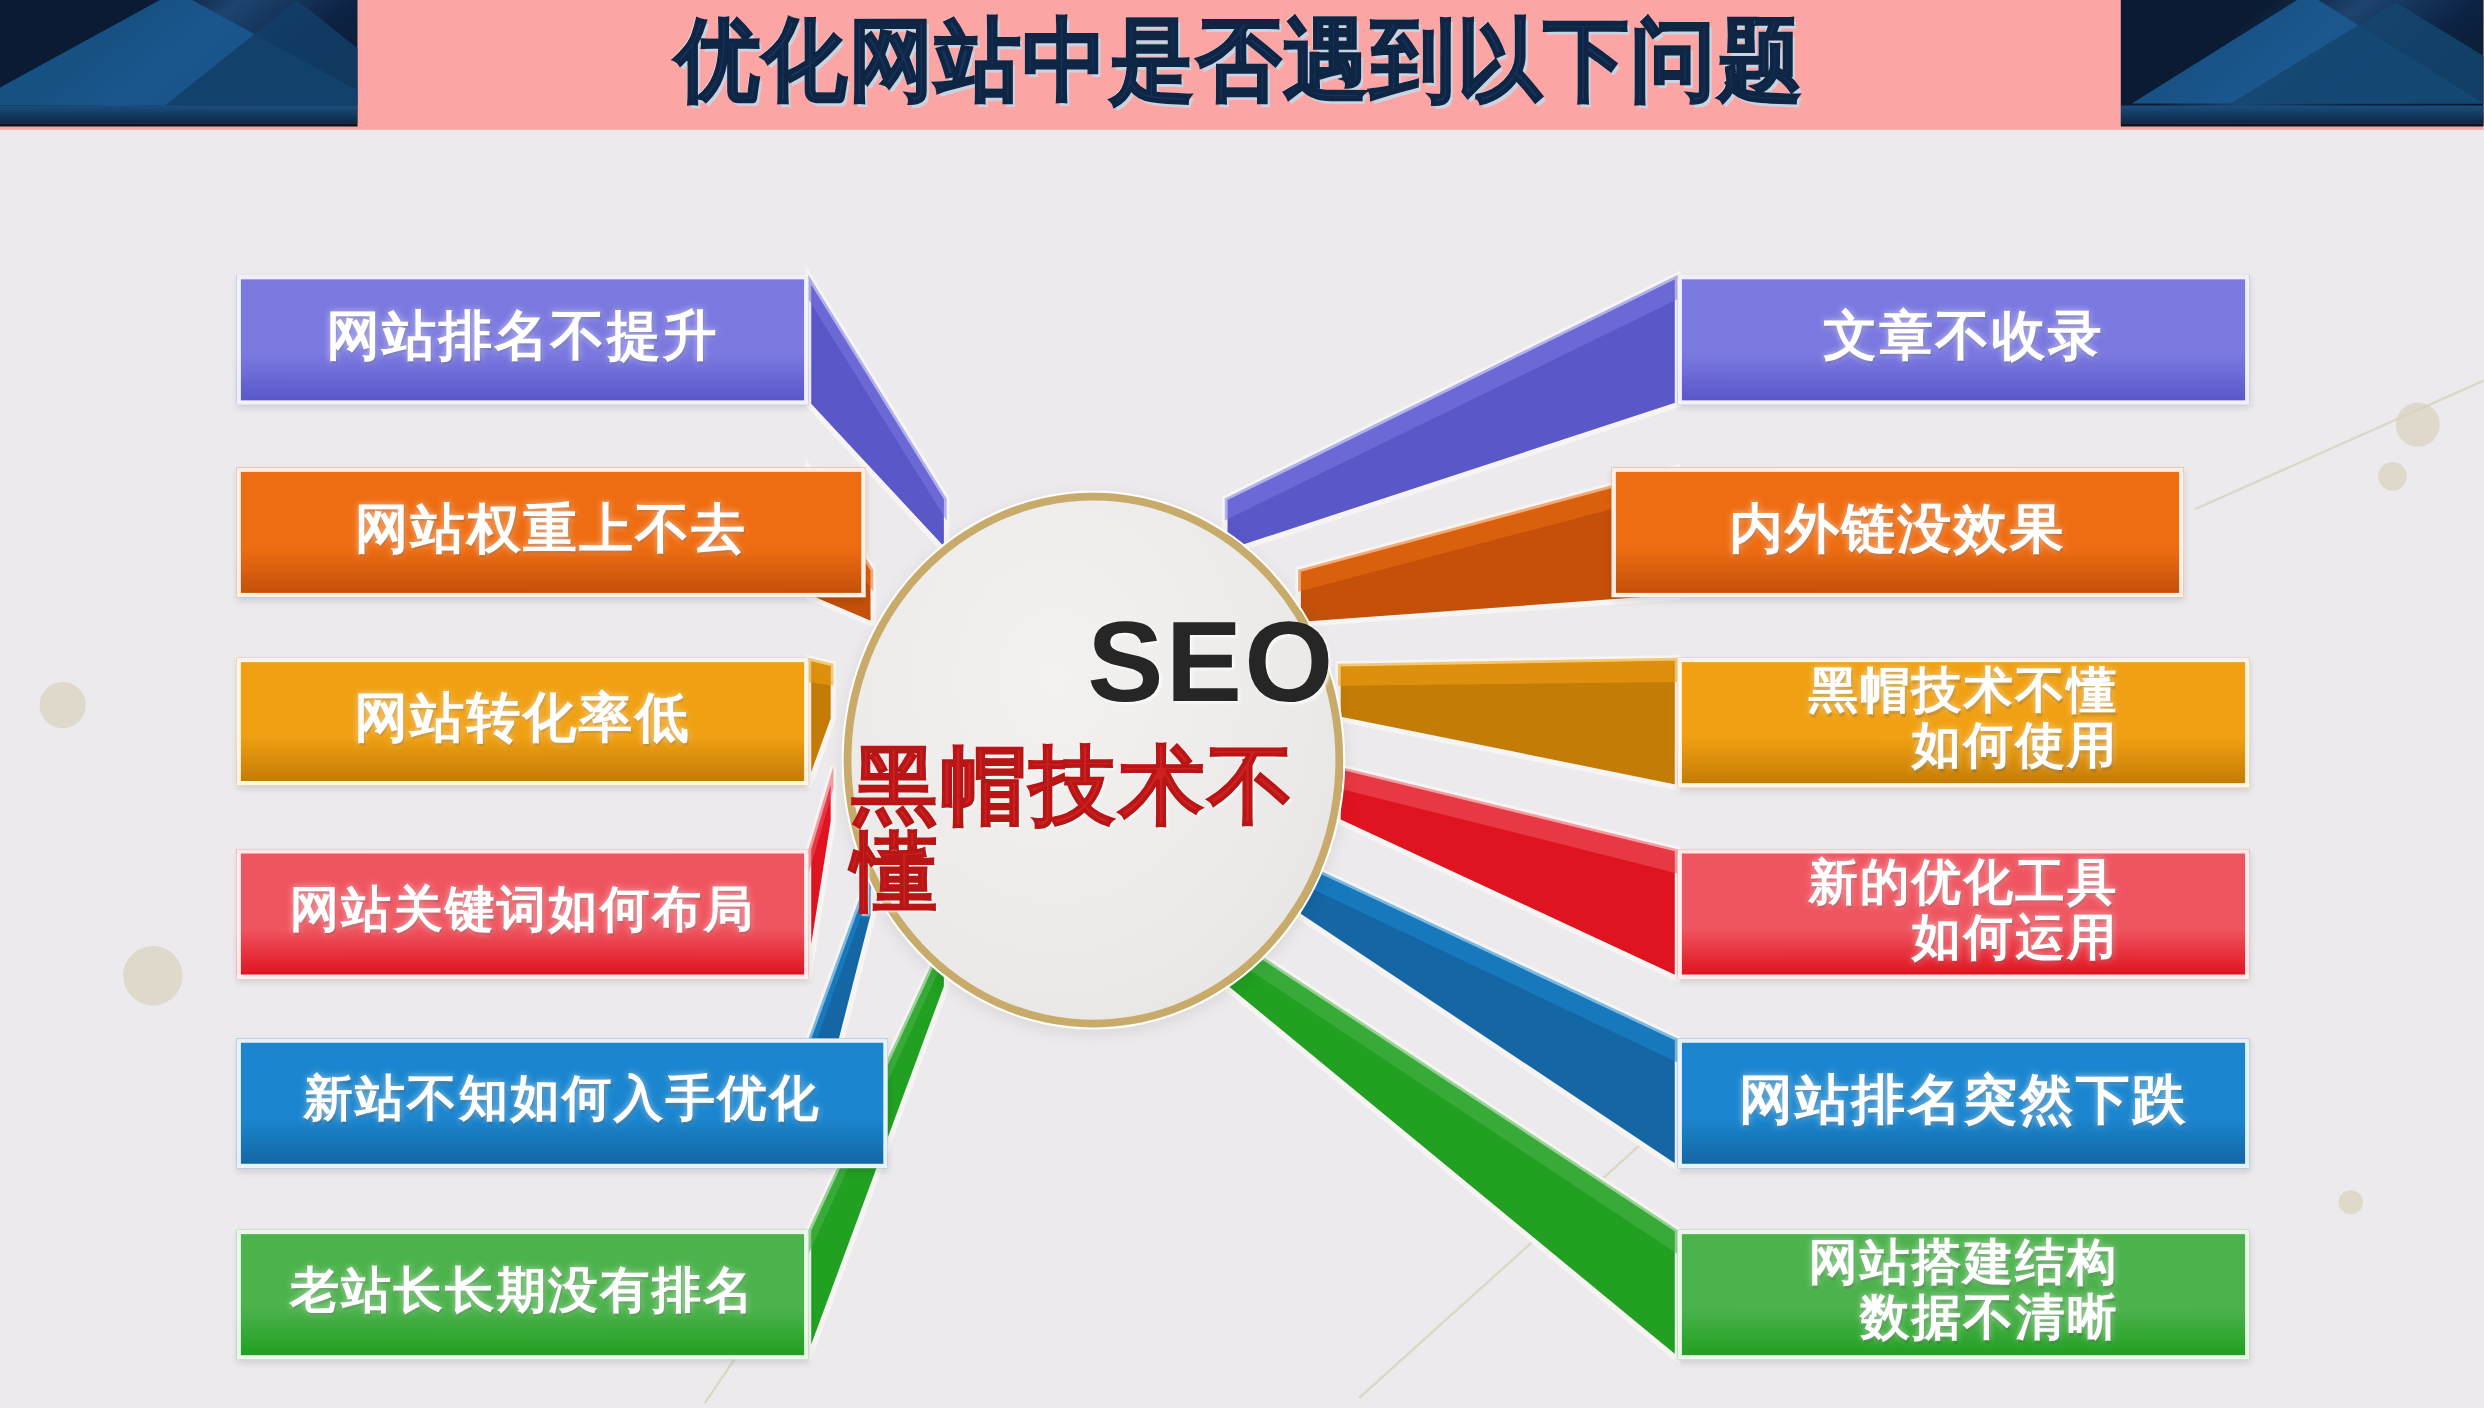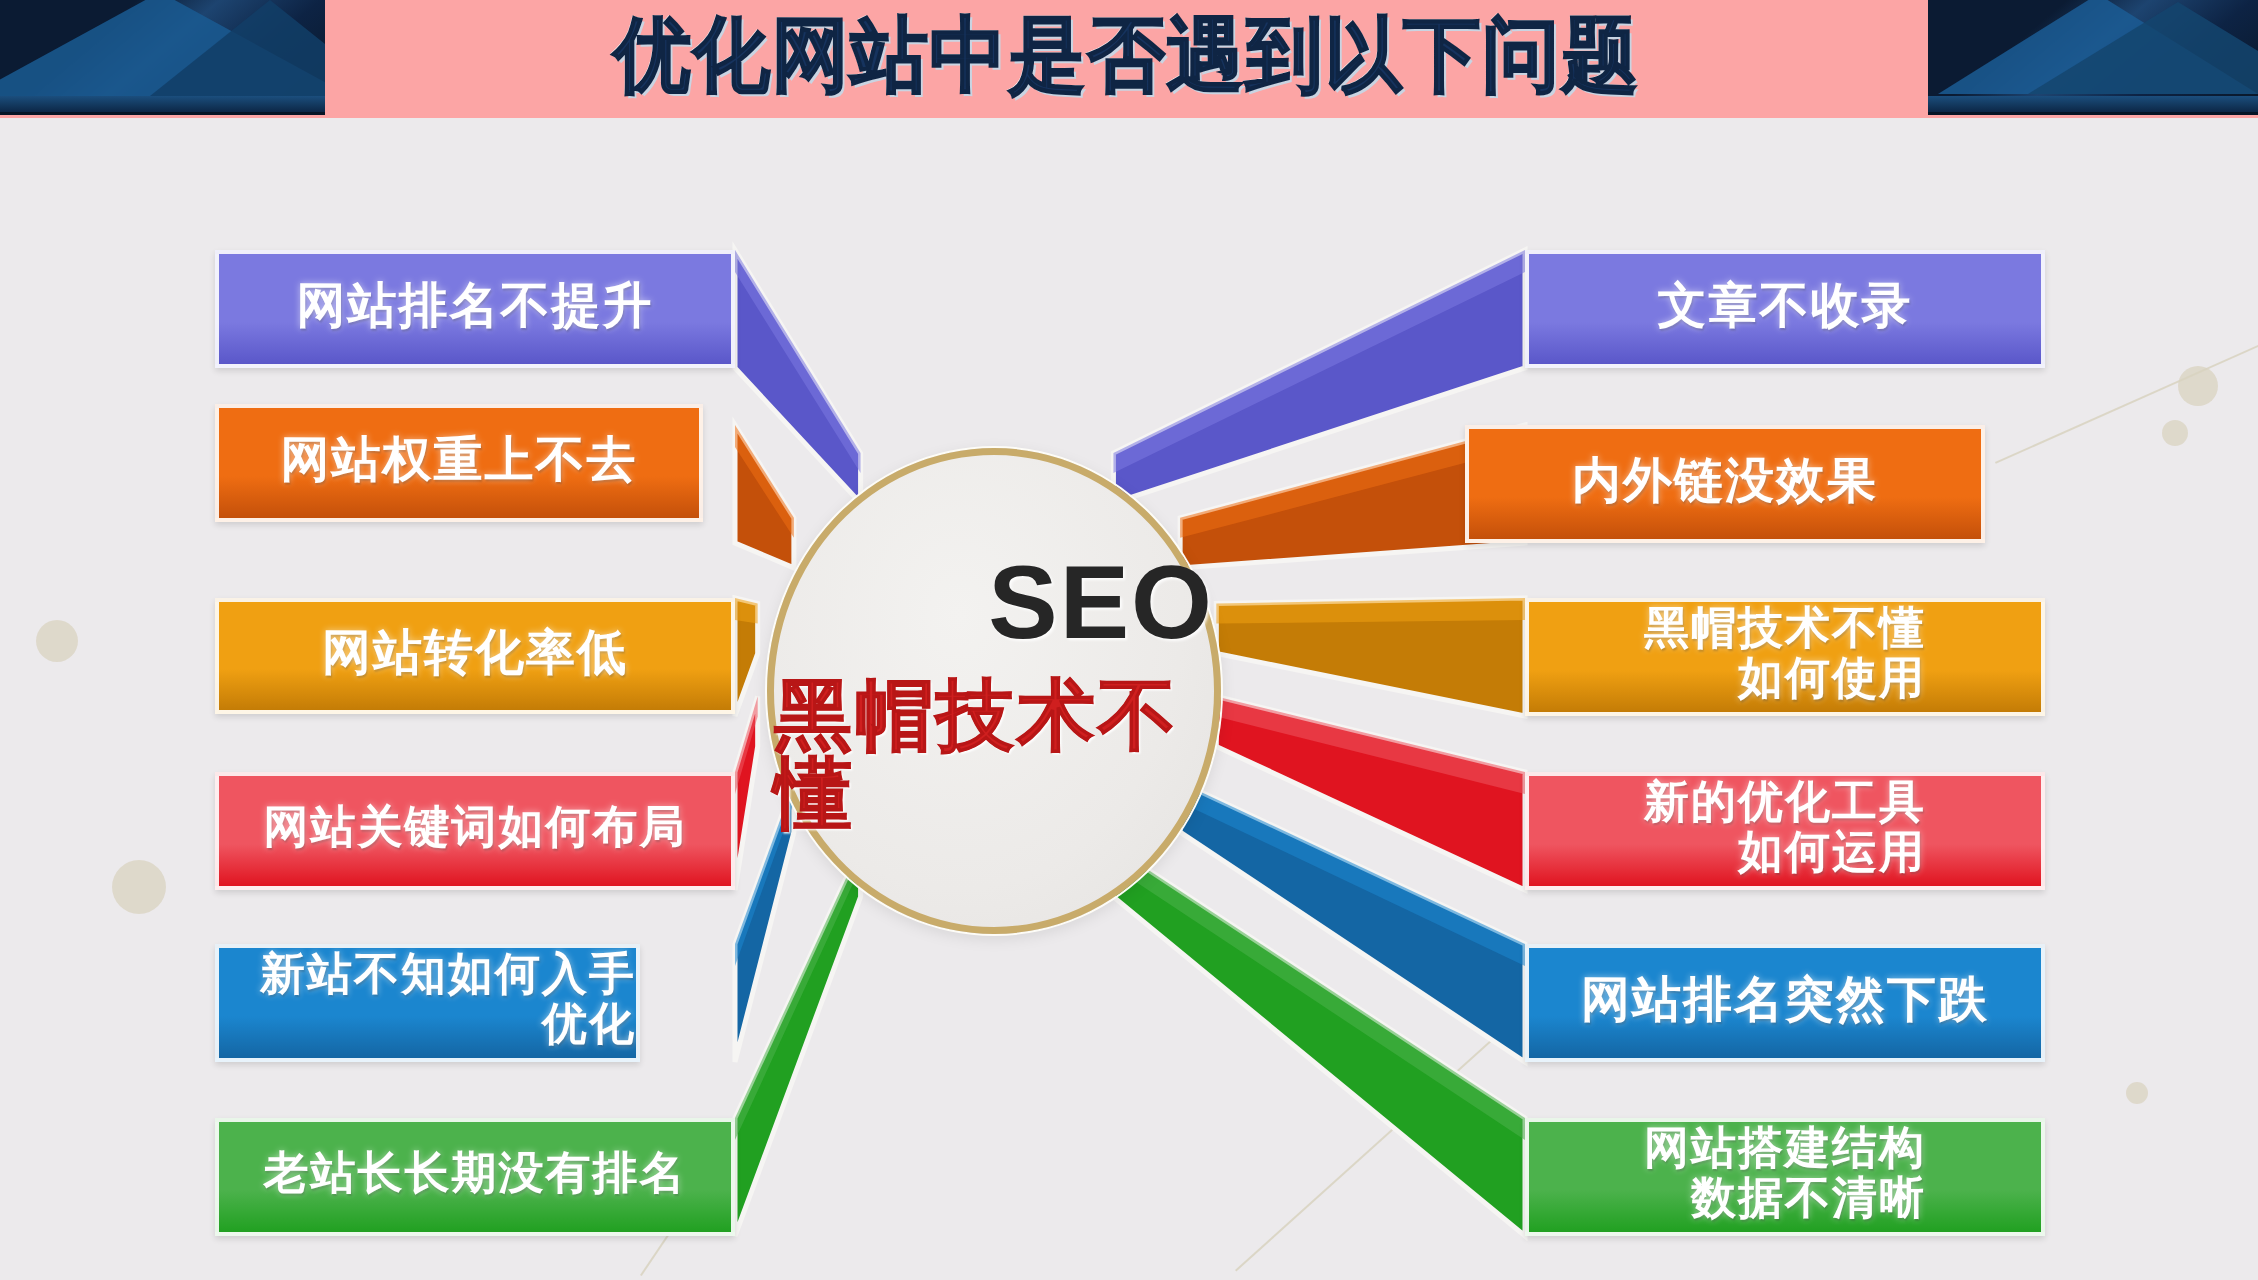--- a/index.html
+++ b/index.html
@@ -156,30 +156,30 @@
         <polygon points="1525,944 1180.1285338888647,782.1263387744383 1180.1285338888647,802.1263387744383 1525,966" fill="#1b86cf" opacity=".55"></polygon>
         <polygon points="1525,1118 1113.4307395731448,846.9042104450477 1113.4307395731448,896.9042104450477 1525,1236" fill="#21a021" stroke="#f6f5f3" stroke-width="5"></polygon>
         <polygon points="1525,1118 1113.4307395731448,846.9042104450477 1113.4307395731448,866.9042104450477 1525,1140" fill="#4cb24c" opacity=".55"></polygon>
       </g>
   </svg>
 
   <div id="left-col">
       <div class="card left" style="left: 215px; top: 250px; width: 520px; height: 118px; background: linear-gradient(rgb(123, 121, 224) 0%, rgb(123, 121, 224) 62%, rgb(90, 87, 201) 100%); border-color: rgba(255, 255, 255, 0.9);">
         <div class="lbl">网站排名不提升</div>
       </div>
-      <div class="card left" style="left: 215px; top: 404px; width: 488px; height: 118px; background: linear-gradient(rgb(239, 109, 18) 0%, rgb(239, 109, 18) 62%, rgb(196, 80, 10) 100%); border-color: rgba(255, 255, 255, 0.9);">
+      <div class="card left" style="left: 215px; top: 425px; width: 572px; height: 118px; background: linear-gradient(rgb(239, 109, 18) 0%, rgb(239, 109, 18) 62%, rgb(196, 80, 10) 100%); border-color: rgba(255, 255, 255, 0.9);">
         <div class="lbl">网站权重上不去</div>
       </div>
       <div class="card left" style="left: 215px; top: 598px; width: 520px; height: 116px; background: linear-gradient(rgb(240, 160, 18) 0%, rgb(240, 160, 18) 62%, rgb(196, 124, 6) 100%); border-color: rgba(255, 255, 255, 0.9);">
         <div class="lbl">网站转化率低</div>
       </div>
       <div class="card left" style="left: 215px; top: 772px; width: 520px; height: 118px; background: linear-gradient(rgb(239, 85, 96) 0%, rgb(239, 85, 96) 62%, rgb(224, 20, 32) 100%); border-color: rgba(255, 255, 255, 0.9);">
         <div class="lbl" style="font-size: 45px;">网站关键词如何布局</div>
       </div>
-      <div class="card left" style="left: 215px; top: 944px; width: 425px; height: 118px; background: linear-gradient(rgb(27, 134, 207) 0%, rgb(27, 134, 207) 62%, rgb(20, 102, 164) 100%); border-color: rgba(255, 255, 255, 0.9);">
+      <div class="card left" style="left: 215px; top: 944px; width: 592px; height: 118px; background: linear-gradient(rgb(27, 134, 207) 0%, rgb(27, 134, 207) 62%, rgb(20, 102, 164) 100%); border-color: rgba(255, 255, 255, 0.9);">
         <div class="lbl" style="font-size: 45px;">新站不知如何入手优化</div>
       </div>
       <div class="card left" style="left: 215px; top: 1118px; width: 520px; height: 118px; background: linear-gradient(rgb(76, 178, 76) 0%, rgb(76, 178, 76) 62%, rgb(33, 160, 33) 100%); border-color: rgba(255, 255, 255, 0.9);">
         <div class="lbl" style="font-size: 45px;">老站长长期没有排名</div>
       </div>
     </div>
 
   <div id="right-col">
       <div class="card right" style="left: 1525px; top: 250px; width: 520px; height: 118px; background: linear-gradient(rgb(123, 121, 224) 0%, rgb(123, 121, 224) 62%, rgb(90, 87, 201) 100%); border-color: rgba(255, 255, 255, 0.9);">
         <div class="lbl">文章不收录</div>

